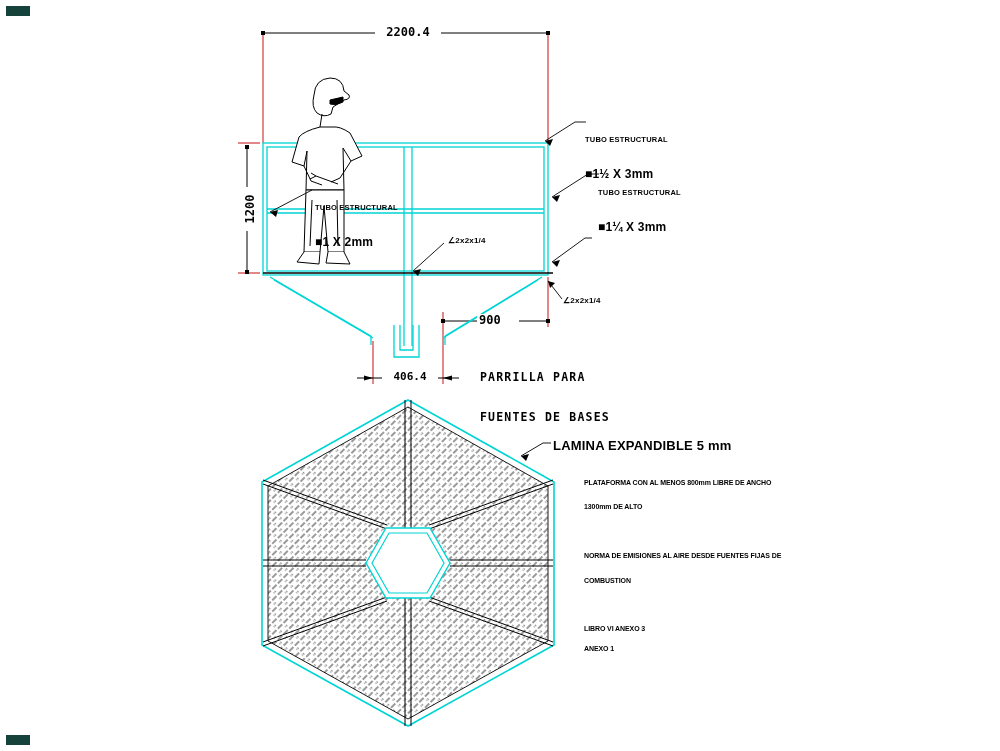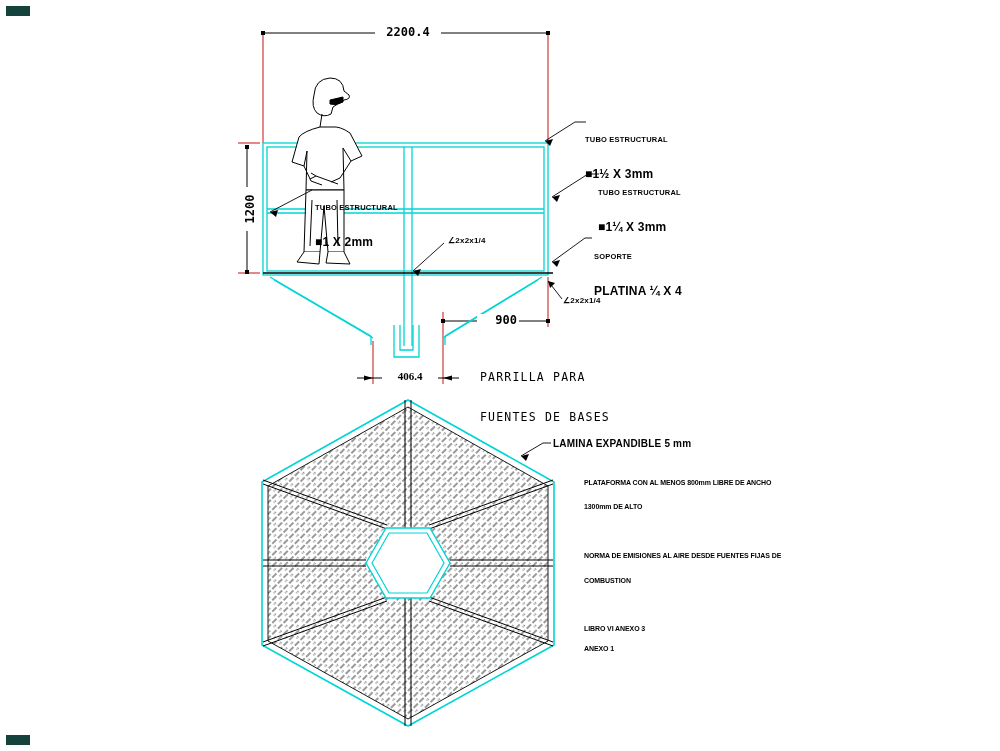--- a/index.html
+++ b/index.html
@@ -5,21 +5,21 @@
   html,body{margin:0;padding:0;background:#fff;}
   #canvas{position:relative;width:820px;height:751px;background:#ffffff;overflow:hidden;
           font-family:"Liberation Sans",sans-serif;}
   svg{position:absolute;left:0;top:0;}
   .txt{position:absolute;color:#000;white-space:pre;}
   .dim{font-family:"DejaVu Sans Mono",monospace;font-weight:bold;font-size:12px;
        background:#fff;padding:0 2px;line-height:1;}
   .callout{font-family:Liberation Sans, sans-serif;font-weight:bold;font-size:7.5px;
            line-height:1.35;letter-spacing:.2px;}
   .callout .l2{font-size:12px;}
-  .title{font-family:"DejaVu Sans Mono",monospace;font-size:11.5px;font-weight:normal;
+  .title{font-family:"DejaVu Sans Mono",monospace;font-size:11.5px;font-weight:bold;
          letter-spacing:1.2px;line-height:1.15;}
   .note{font-family:"Liberation Sans",sans-serif;font-weight:bold;font-size:7px;
         letter-spacing:-0.1px;line-height:1.15;}
   .corner{position:absolute;width:24px;height:10px;}
 </style>
 </head>
 <body>
 
 <div id="canvas">
 
@@ -146,54 +146,50 @@
         <polyline points="521,456 543,443 551,443"></polyline>
         <polygon points="521,456 529,454 526,461" fill="#000" stroke="none"></polygon>
       </g>
     </g>
   </svg>
 
   <div class="txt dim" style="left:375px;top:26px;width:62px;text-align:center;">2200.4</div>
 
   <div class="txt dim" style="left:228px;top:203px;width:40px;text-align:center;transform:rotate(-90deg);">1200</div>
 
-  <div class="txt dim" style="left:477px;top:314px;width:38px;text-align:right;">900</div>
-
-  <div class="txt dim" style="left:382px;top:371px;width:52px;text-align:center;font-size:11px;font-family:Liberation Serif, serif;">406.4</div>
+  <div class="txt dim" style="left:477px;top:314px;width:38px;text-align:left;">900</div>
+
+  <div class="txt dim" style="left:382px;top:371px;width:52px;text-align:center;font-size:11px;">406.4</div>
 
   <div class="txt callout" style="left:585px;top:115px;">
     <div class="l1">TUBO ESTRUCTURAL</div>
     <div class="l2">■1½ X 3mm</div>
   </div>
 
   <div class="txt callout" style="left:598px;top:168px;">
     <div class="l1">TUBO ESTRUCTURAL</div>
     <div class="l2">■1¼ X 3mm</div>
   </div>
 
   <div class="txt callout" style="left:315px;top:183px;">
     <div class="l1">TUBO ESTRUCTURAL</div>
     <div class="l2">■1 X 2mm</div>
   </div>
 
   <div class="txt callout" style="left:448px;top:236px;font-size:8px;">∠2x2x1/4</div>
 
-  <div class="txt callout" style="left:594px;top:232px;">
-    <div class="l1">SOPORTE</div>
-    <div class="l2">PLATINA ¼ X 4</div>
-  </div>
 
   <div class="txt callout" style="left:563px;top:296px;font-size:8px;">∠2x2x1/4</div>
 
   <div class="txt title" style="left:480px;top:345px;">
     <div>PARRILLA PARA</div>
     <div>FUENTES DE BASES</div>
   </div>
 
-  <div class="txt callout" style="left:553px;top:437px;font-size:10px;">LAMINA EXPANDIBLE 5 mm</div>
+  <div class="txt callout" style="left:553px;top:437px;font-size:13px;">LAMINA EXPANDIBLE 5 mm</div>
 
   <div class="txt note" style="left:584px;top:463px;width:210px;">
     <div>PLATAFORMA CON AL MENOS 800mm LIBRE DE ANCHO</div>
     <div>1300mm DE ALTO</div>
     <div style="height:9px;"></div>
     <div>NORMA DE EMISIONES AL AIRE DESDE FUENTES FIJAS DE</div>
     <div>COMBUSTION</div>
     <div style="height:8px;"></div>
     <div>LIBRO VI ANEXO 3</div>
     <div style="margin-top:-4px;">ANEXO 1</div>

